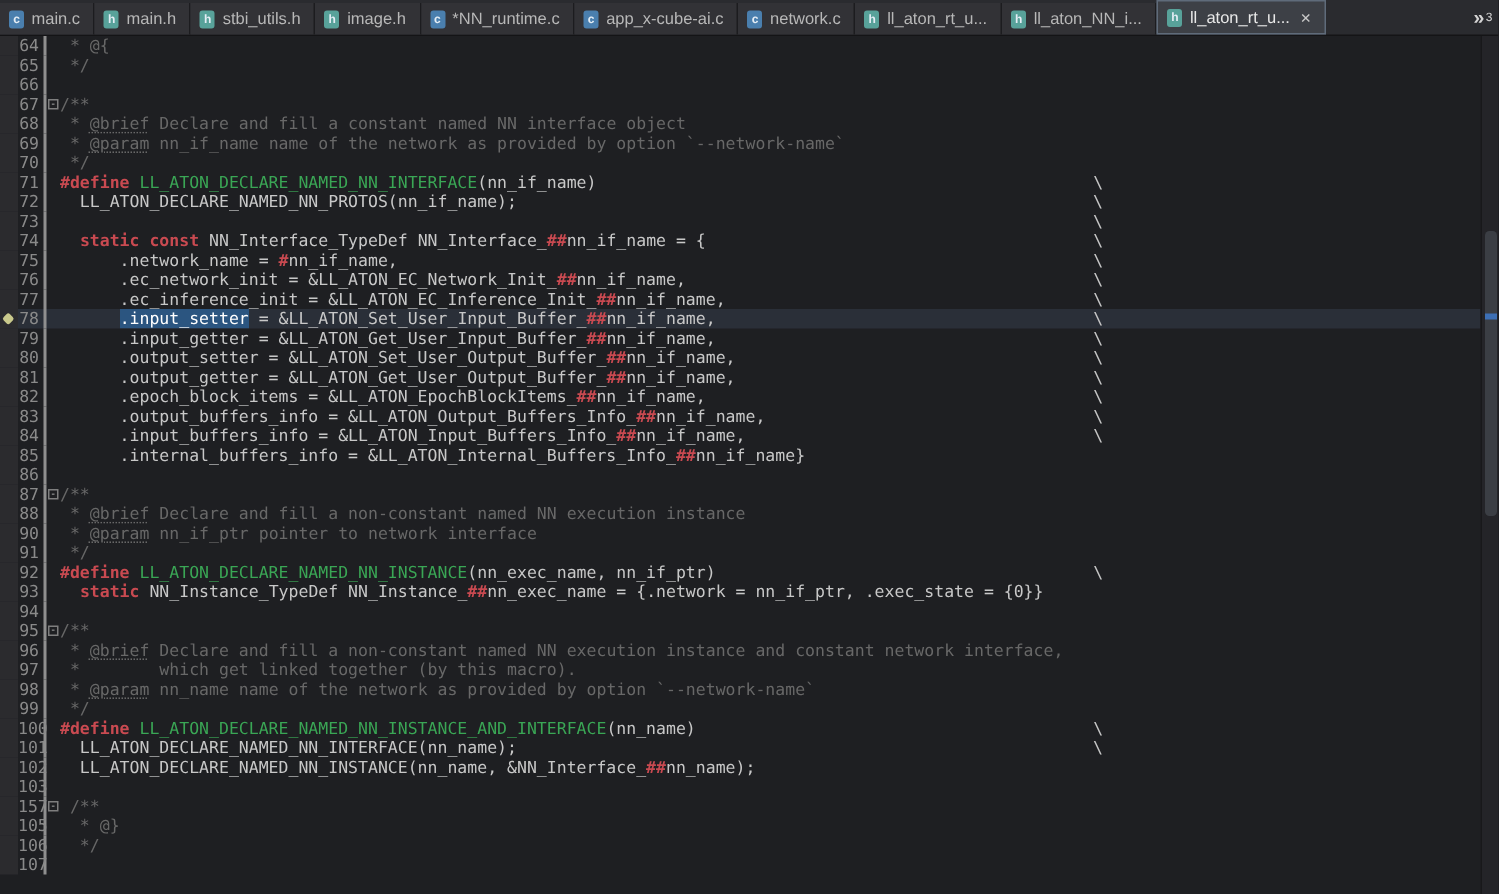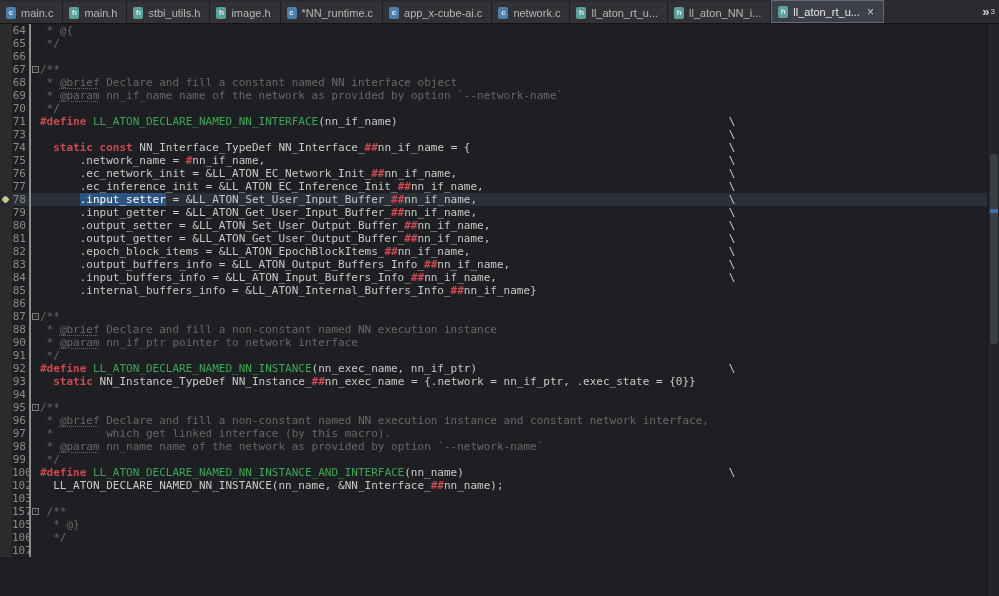--- a/index.html
+++ b/index.html
@@ -149,20 +149,26 @@
         <span class="code"><span class="seg c"> */</span></span>
       </div>
       <div class="line">
         <span class="ann"></span>
         <span class="num">71</span>
         <span class="fold"></span>
         <span class="code"><span class="seg k">#define</span><span class="seg d"> </span><span class="seg g">LL_ATON_DECLARE_NAMED_NN_INTERFACE</span><span class="seg d">(nn_if_name)</span><span class="seg d">                                                  \</span></span>
       </div>
       <div class="line">
         <span class="ann"></span>
+        <span class="num">72</span>
+        <span class="fold"></span>
+        <span class="code"><span class="seg d">  LL_ATON_DECLARE_NAMED_NN_PROTOS(nn_if_name);</span><span class="seg d">                                                          \</span></span>
+      </div>
+      <div class="line">
+        <span class="ann"></span>
         <span class="num">73</span>
         <span class="fold"></span>
         <span class="code"><span class="seg d">                                                                                                        \</span></span>
       </div>
       <div class="line">
         <span class="ann"></span>
         <span class="num">74</span>
         <span class="fold"></span>
         <span class="code"><span class="seg d">  </span><span class="seg k">static const</span><span class="seg d"> NN_Interface_TypeDef NN_Interface_</span><span class="seg k">##</span><span class="seg d">nn_if_name = {</span><span class="seg d">                                       \</span></span>
       </div>
@@ -295,39 +301,45 @@
       <div class="line">
         <span class="ann"></span>
         <span class="num">96</span>
         <span class="fold"></span>
         <span class="code"><span class="seg c"> * </span><span class="seg u">@brief</span><span class="seg c"> Declare and fill a non-constant named NN execution instance and constant network interface,</span></span>
       </div>
       <div class="line">
         <span class="ann"></span>
         <span class="num">97</span>
         <span class="fold"></span>
-        <span class="code"><span class="seg c"> *        which get linked interface (by this macro).</span></span>
+        <span class="code"><span class="seg c"> *        which get linked together (by this macro).</span></span>
       </div>
       <div class="line">
         <span class="ann"></span>
         <span class="num">98</span>
         <span class="fold"></span>
         <span class="code"><span class="seg c"> * </span><span class="seg u">@param</span><span class="seg c"> nn_name name of the network as provided by option `--network-name`</span></span>
       </div>
       <div class="line">
         <span class="ann"></span>
         <span class="num">99</span>
         <span class="fold"></span>
         <span class="code"><span class="seg c"> */</span></span>
       </div>
       <div class="line">
         <span class="ann"></span>
         <span class="num">100</span>
         <span class="fold"></span>
         <span class="code"><span class="seg k">#define</span><span class="seg d"> </span><span class="seg g">LL_ATON_DECLARE_NAMED_NN_INSTANCE_AND_INTERFACE</span><span class="seg d">(nn_name)</span><span class="seg d">                                        \</span></span>
+      </div>
+      <div class="line">
+        <span class="ann"></span>
+        <span class="num">101</span>
+        <span class="fold"></span>
+        <span class="code"><span class="seg d">  LL_ATON_DECLARE_NAMED_NN_INTERFACE(nn_name);</span><span class="seg d">                                                          \</span></span>
       </div>
       <div class="line">
         <span class="ann"></span>
         <span class="num">102</span>
         <span class="fold"></span>
         <span class="code"><span class="seg d">  LL_ATON_DECLARE_NAMED_NN_INSTANCE(nn_name, &amp;NN_Interface_</span><span class="seg k">##</span><span class="seg d">nn_name);</span></span>
       </div>
       <div class="line">
         <span class="ann"></span>
         <span class="num">103</span>

